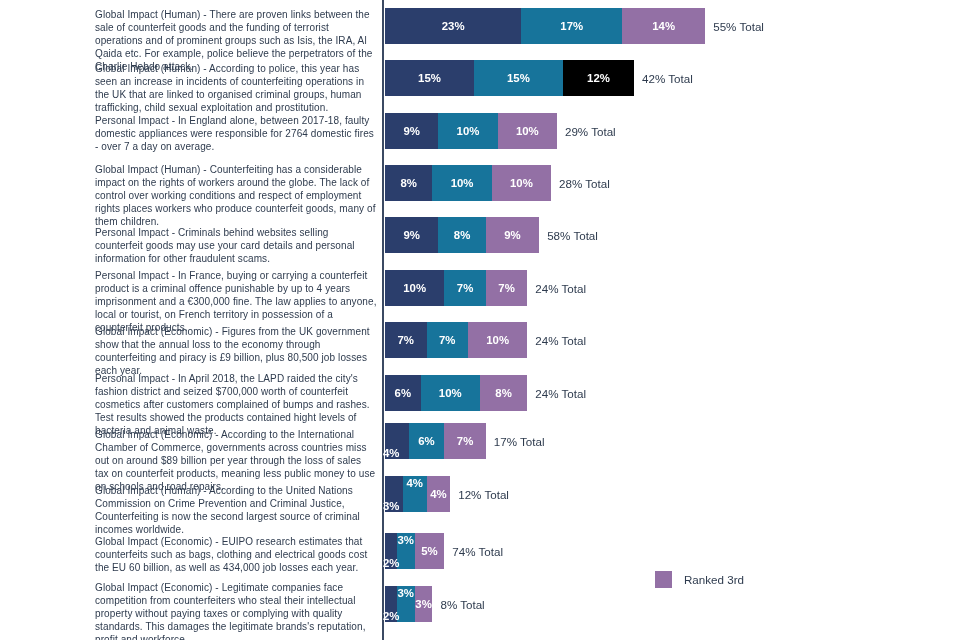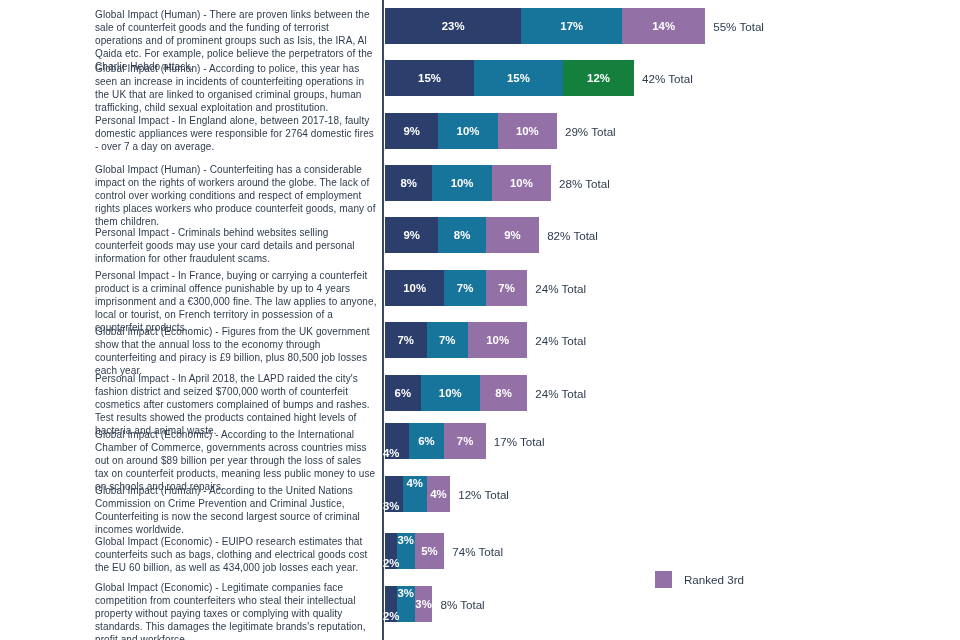--- a/index.html
+++ b/index.html
@@ -150,37 +150,37 @@
   <div class="axis-spine"></div>
 
   <div class="rows-layer" id="rows-layer">
       <div class="chart-row" style="top: 0px;">
         <div class="row-label" style="top: 8px;">Global Impact (Human) - There are proven links between the sale of counterfeit goods and the funding of terrorist operations and of prominent groups such as Isis, the IRA, Al Qaida etc. For example, police believe the perpetrators of the Charlie Hebdo attack.</div>
         <div class="bar-area" style="top: 8px;"><div class="seg" style="width: 136.39px; background: rgb(43, 62, 108);"><span class="seg-label">23%</span></div><div class="seg" style="width: 100.81px; background: rgb(23, 116, 155);"><span class="seg-label">17%</span></div><div class="seg" style="width: 83.02px; background: rgb(147, 112, 165);"><span class="seg-label">14%</span></div></div>
         <div class="total-label" style="left: 713.22px; top: 8px;">55% Total</div>
       </div>
       <div class="chart-row" style="top: 0px;">
         <div class="row-label" style="top: 62px;">Global Impact (Human) - According to police, this year has seen an increase in incidents of counterfeiting operations in the UK that are linked to organised criminal groups, human trafficking, child sexual exploitation and prostitution.</div>
-        <div class="bar-area" style="top: 60px;"><div class="seg" style="width: 88.95px; background: rgb(43, 62, 108);"><span class="seg-label">15%</span></div><div class="seg" style="width: 88.95px; background: rgb(23, 116, 155);"><span class="seg-label">15%</span></div><div class="seg" style="width: 71.16px; background: #15803d;"><span class="seg-label">12%</span></div></div>
+        <div class="bar-area" style="top: 60px;"><div class="seg" style="width: 88.95px; background: rgb(43, 62, 108);"><span class="seg-label">15%</span></div><div class="seg" style="width: 88.95px; background: rgb(23, 116, 155);"><span class="seg-label">15%</span></div><div class="seg" style="width: 71.16px; background: #000000;"><span class="seg-label">12%</span></div></div>
         <div class="total-label" style="left: 642.06px; top: 60px;">42% Total</div>
       </div>
       <div class="chart-row" style="top: 0px;">
         <div class="row-label" style="top: 114px;">Personal Impact - In England alone, between 2017-18, faulty domestic appliances were responsible for 2764 domestic fires - over 7 a day on average.</div>
         <div class="bar-area" style="top: 113px;"><div class="seg" style="width: 53.37px; background: rgb(43, 62, 108);"><span class="seg-label">9%</span></div><div class="seg" style="width: 59.3px; background: rgb(23, 116, 155);"><span class="seg-label">10%</span></div><div class="seg" style="width: 59.3px; background: rgb(147, 112, 165);"><span class="seg-label">10%</span></div></div>
         <div class="total-label" style="left: 564.97px; top: 113px;">29% Total</div>
       </div>
       <div class="chart-row" style="top: 0px;">
         <div class="row-label" style="top: 163px;">Global Impact (Human) - Counterfeiting has a considerable impact on the rights of workers around the globe. The lack of control over working conditions and respect of employment rights places workers who produce counterfeit goods, many of them children.</div>
         <div class="bar-area" style="top: 165px;"><div class="seg" style="width: 47.44px; background: rgb(43, 62, 108);"><span class="seg-label">8%</span></div><div class="seg" style="width: 59.3px; background: rgb(23, 116, 155);"><span class="seg-label">10%</span></div><div class="seg" style="width: 59.3px; background: rgb(147, 112, 165);"><span class="seg-label">10%</span></div></div>
         <div class="total-label" style="left: 559.04px; top: 165px;">28% Total</div>
       </div>
       <div class="chart-row" style="top: 0px;">
         <div class="row-label" style="top: 226px;">Personal Impact - Criminals behind websites selling counterfeit goods may use your card details and personal information for other fraudulent scams.</div>
         <div class="bar-area" style="top: 217px;"><div class="seg" style="width: 53.37px; background: rgb(43, 62, 108);"><span class="seg-label">9%</span></div><div class="seg" style="width: 47.44px; background: rgb(23, 116, 155);"><span class="seg-label">8%</span></div><div class="seg" style="width: 53.37px; background: rgb(147, 112, 165);"><span class="seg-label">9%</span></div></div>
-        <div class="total-label" style="left: 547.18px; top: 217px;">82% Total</div>
+        <div class="total-label" style="left: 547.18px; top: 217px;">58% Total</div>
       </div>
       <div class="chart-row" style="top: 0px;">
         <div class="row-label" style="top: 269px;">Personal Impact - In France, buying or carrying a counterfeit product is a criminal offence punishable by up to 4 years imprisonment and a €300,000 fine. The law applies to anyone, local or tourist, on French territory in possession of a counterfeit products.</div>
         <div class="bar-area" style="top: 270px;"><div class="seg" style="width: 59.3px; background: rgb(43, 62, 108);"><span class="seg-label">10%</span></div><div class="seg" style="width: 41.51px; background: rgb(23, 116, 155);"><span class="seg-label">7%</span></div><div class="seg" style="width: 41.51px; background: rgb(147, 112, 165);"><span class="seg-label">7%</span></div></div>
         <div class="total-label" style="left: 535.32px; top: 270px;">24% Total</div>
       </div>
       <div class="chart-row" style="top: 0px;">
         <div class="row-label" style="top: 325px;">Global Impact (Economic) - Figures from the UK government show that the annual loss to the economy through counterfeiting and piracy is £9 billion, plus 80,500 job losses each year.</div>
         <div class="bar-area" style="top: 322px;"><div class="seg" style="width: 41.51px; background: rgb(43, 62, 108);"><span class="seg-label">7%</span></div><div class="seg" style="width: 41.51px; background: rgb(23, 116, 155);"><span class="seg-label">7%</span></div><div class="seg" style="width: 59.3px; background: rgb(147, 112, 165);"><span class="seg-label">10%</span></div></div>
         <div class="total-label" style="left: 535.32px; top: 322px;">24% Total</div>

